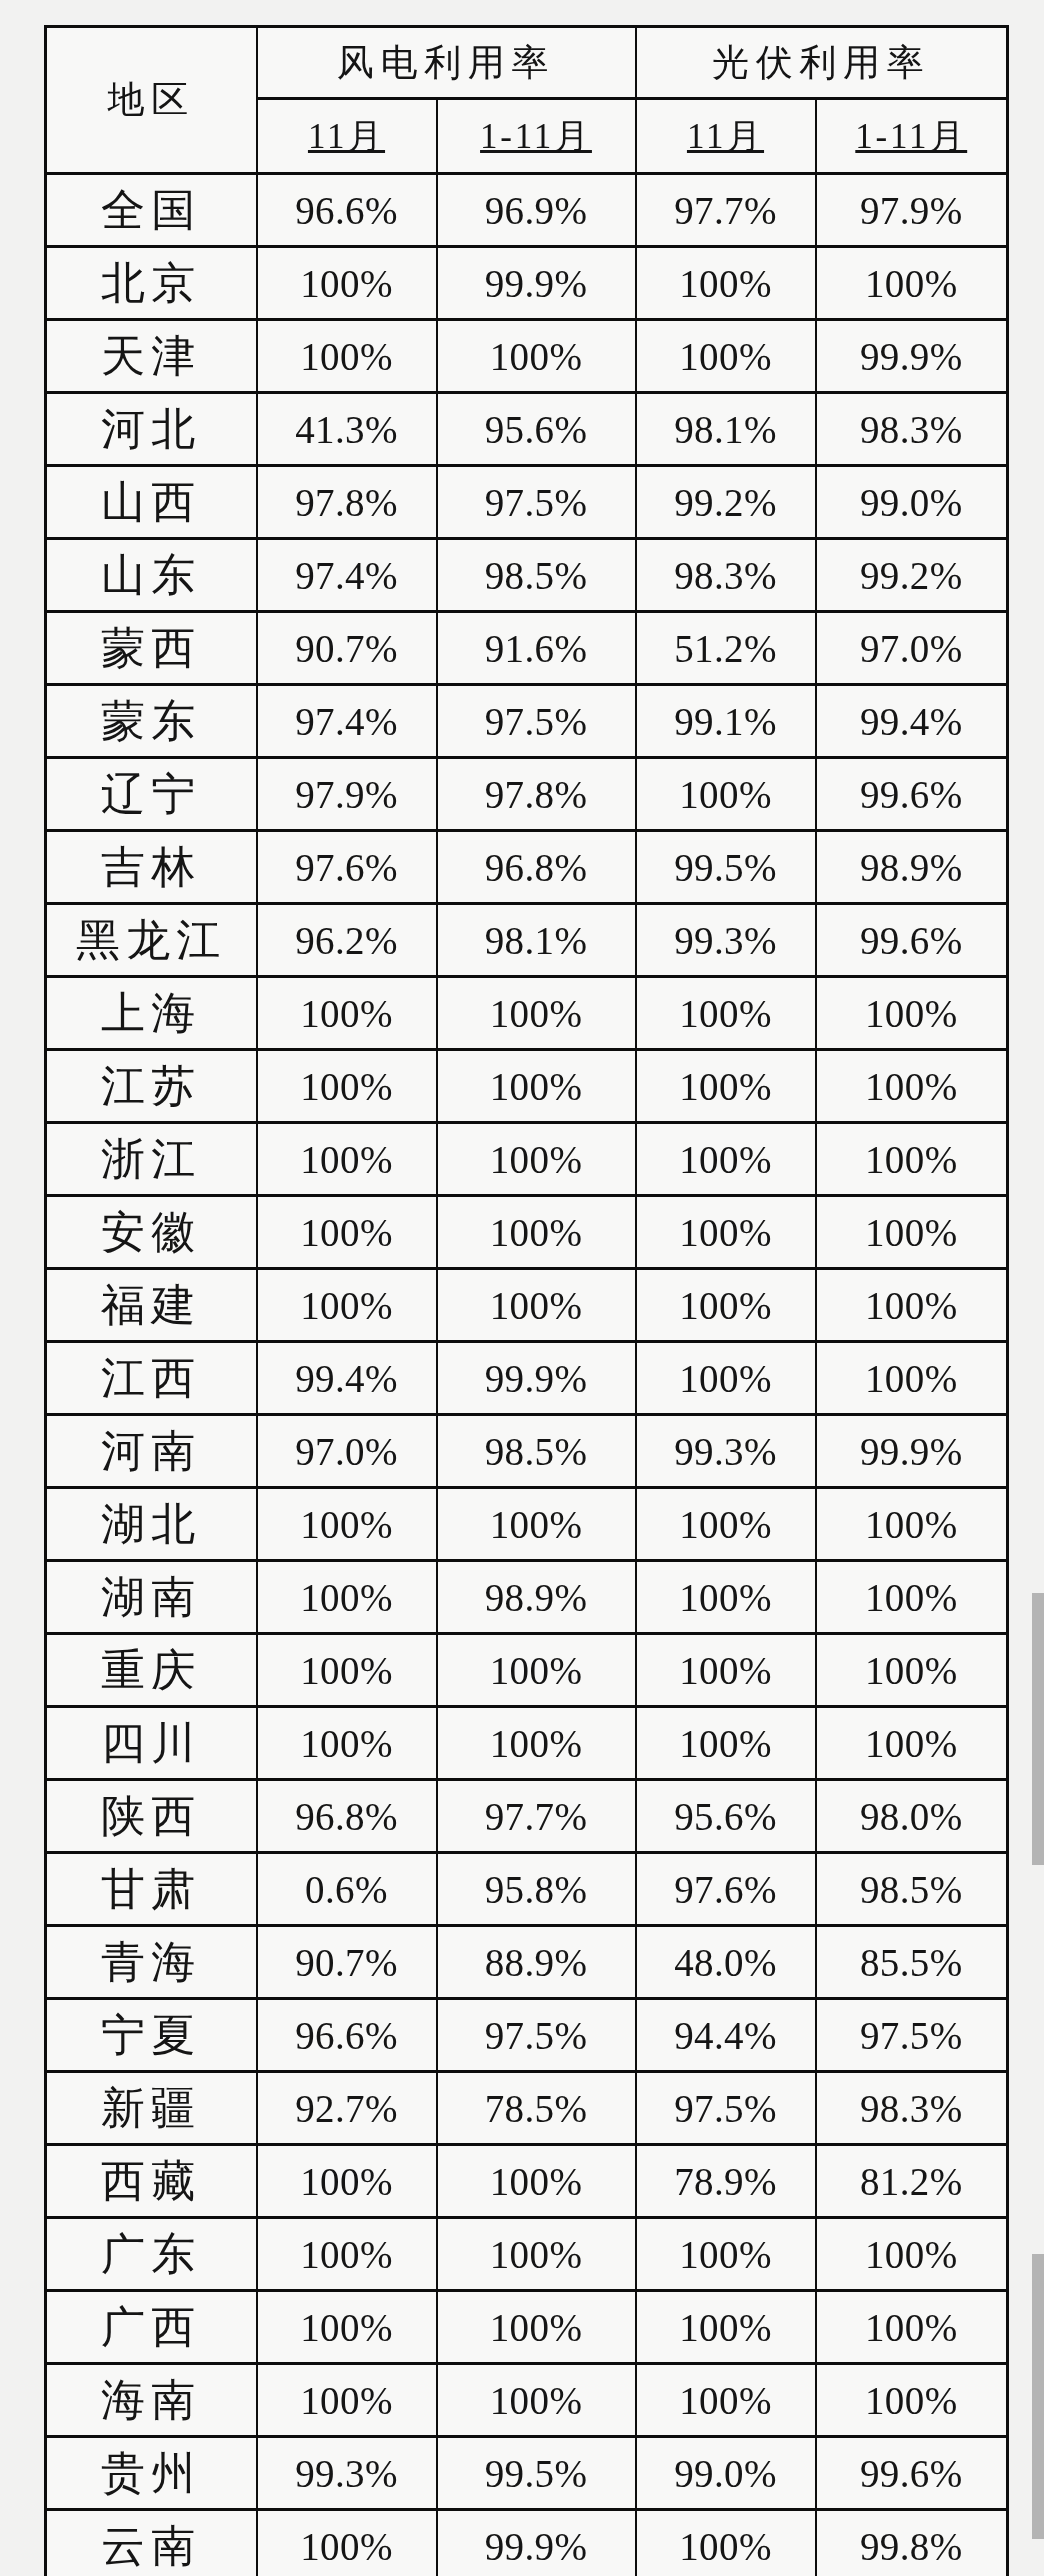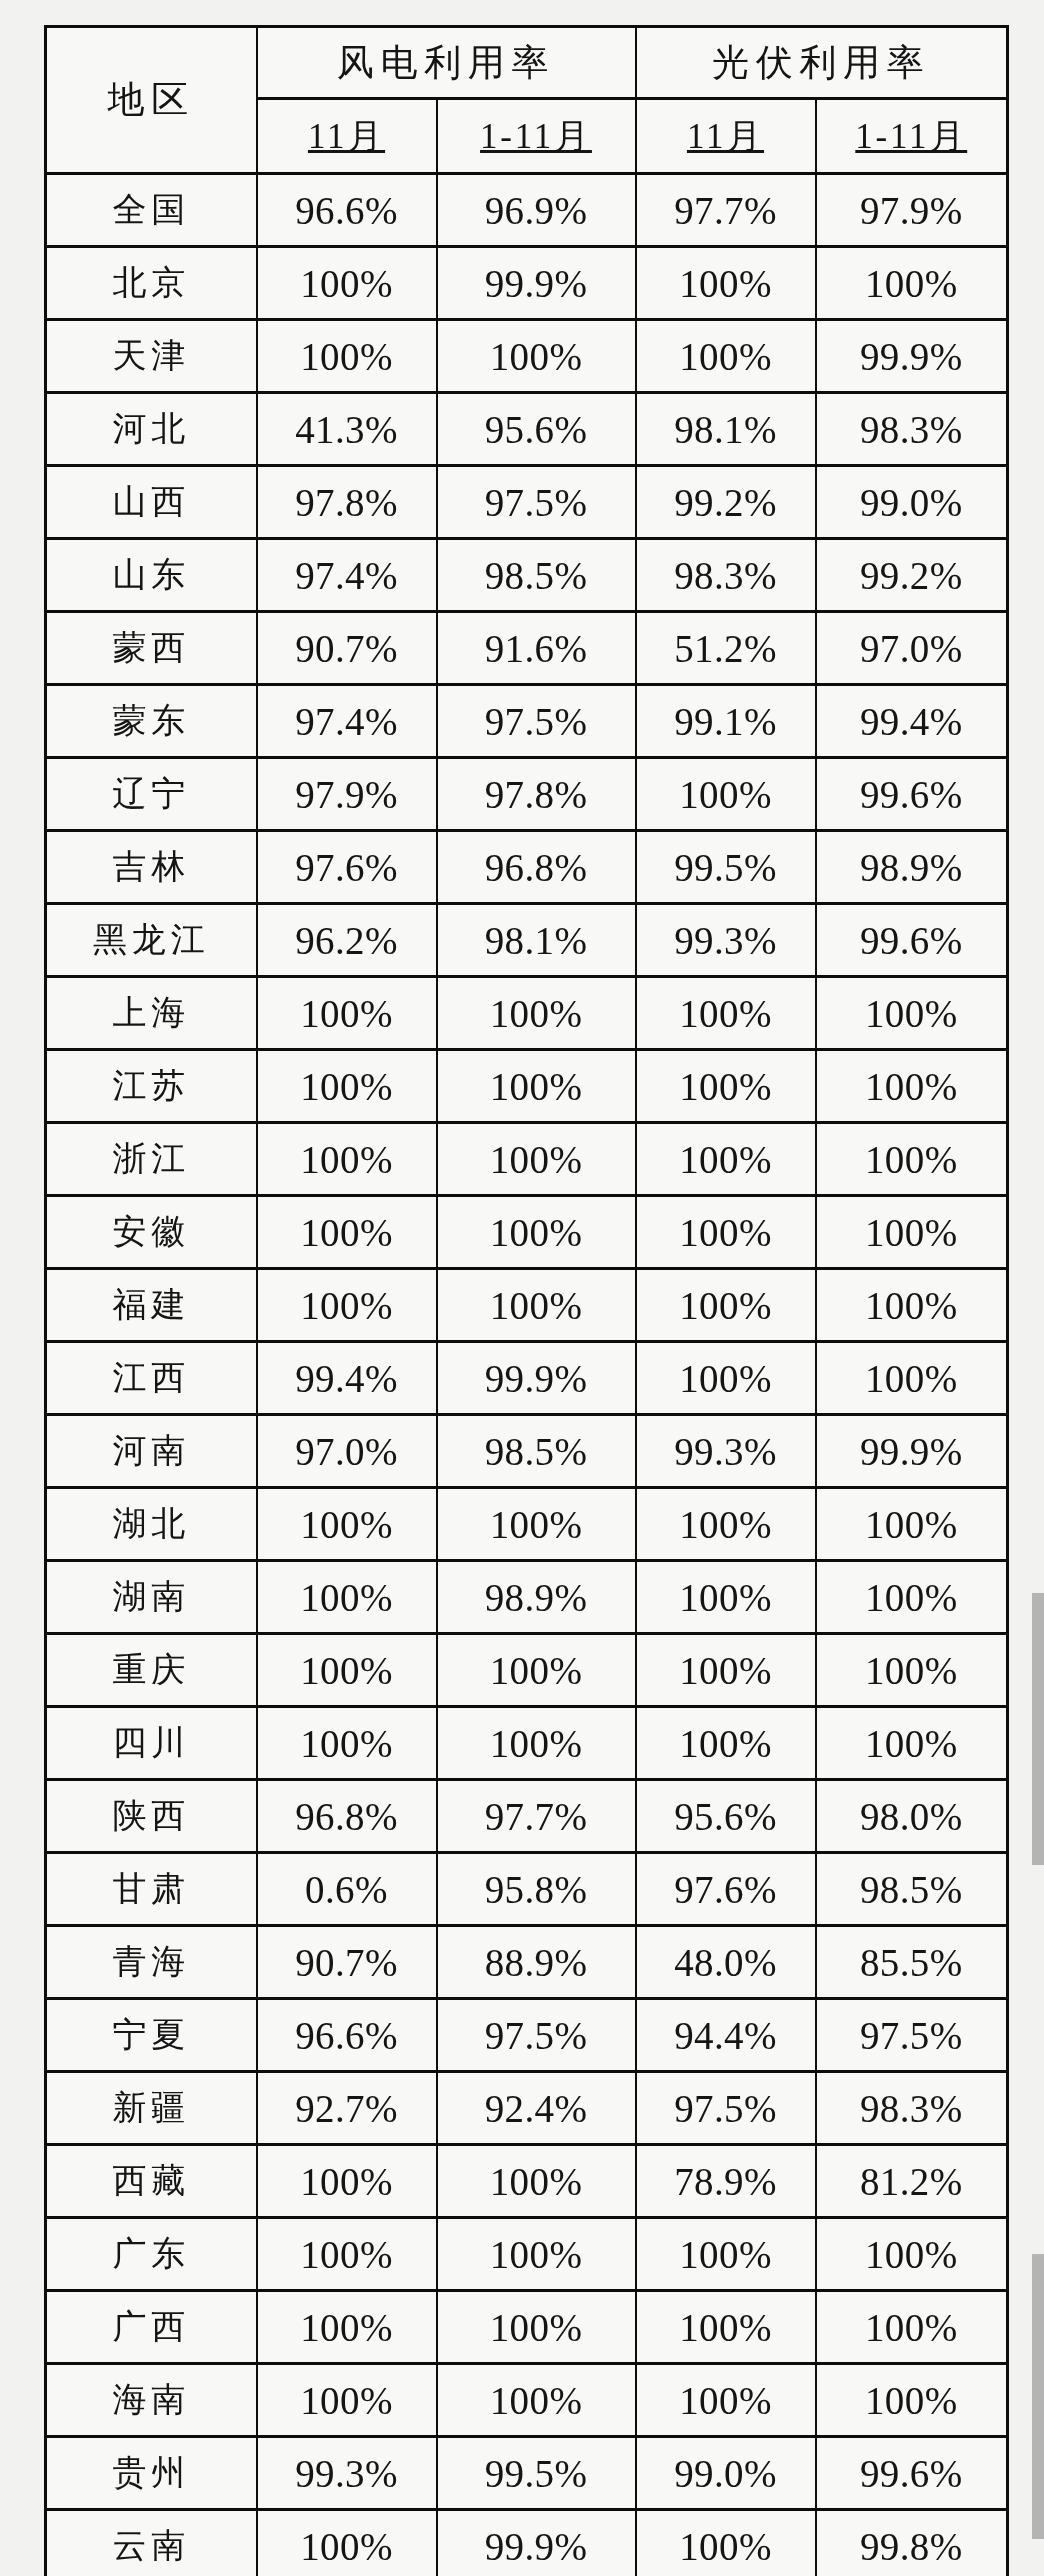--- a/index.html
+++ b/index.html
@@ -40,21 +40,21 @@
   tr.data-row     { height: 73px; }
   .region-head, .group-head {
     font-size: 37px;
     letter-spacing: 0.18em;
   }
   .month-head {
     font-size: 35px;
     letter-spacing: 0.08em;
   }
   .region-cell {
-    font-size: 34px;
+    font-size: 44px;
     letter-spacing: 0.14em;
   }
   .value-cell {
     font-size: 39px;
     letter-spacing: 0.01em;
   }
   .scroll-thumb {
     position: absolute;
     right: 0;
     width: 12.6px;
@@ -266,21 +266,21 @@
       <tr class="data-row">
         <th class="region-cell">宁夏</th>
         <td class="value-cell">96.6%</td>
         <td class="value-cell">97.5%</td>
         <td class="value-cell">94.4%</td>
         <td class="value-cell">97.5%</td>
       </tr>
       <tr class="data-row">
         <th class="region-cell">新疆</th>
         <td class="value-cell">92.7%</td>
-        <td class="value-cell">92.4%</td>
+        <td class="value-cell">78.5%</td>
         <td class="value-cell">97.5%</td>
         <td class="value-cell">98.3%</td>
       </tr>
       <tr class="data-row">
         <th class="region-cell">西藏</th>
         <td class="value-cell">100%</td>
         <td class="value-cell">100%</td>
         <td class="value-cell">78.9%</td>
         <td class="value-cell">81.2%</td>
       </tr>

